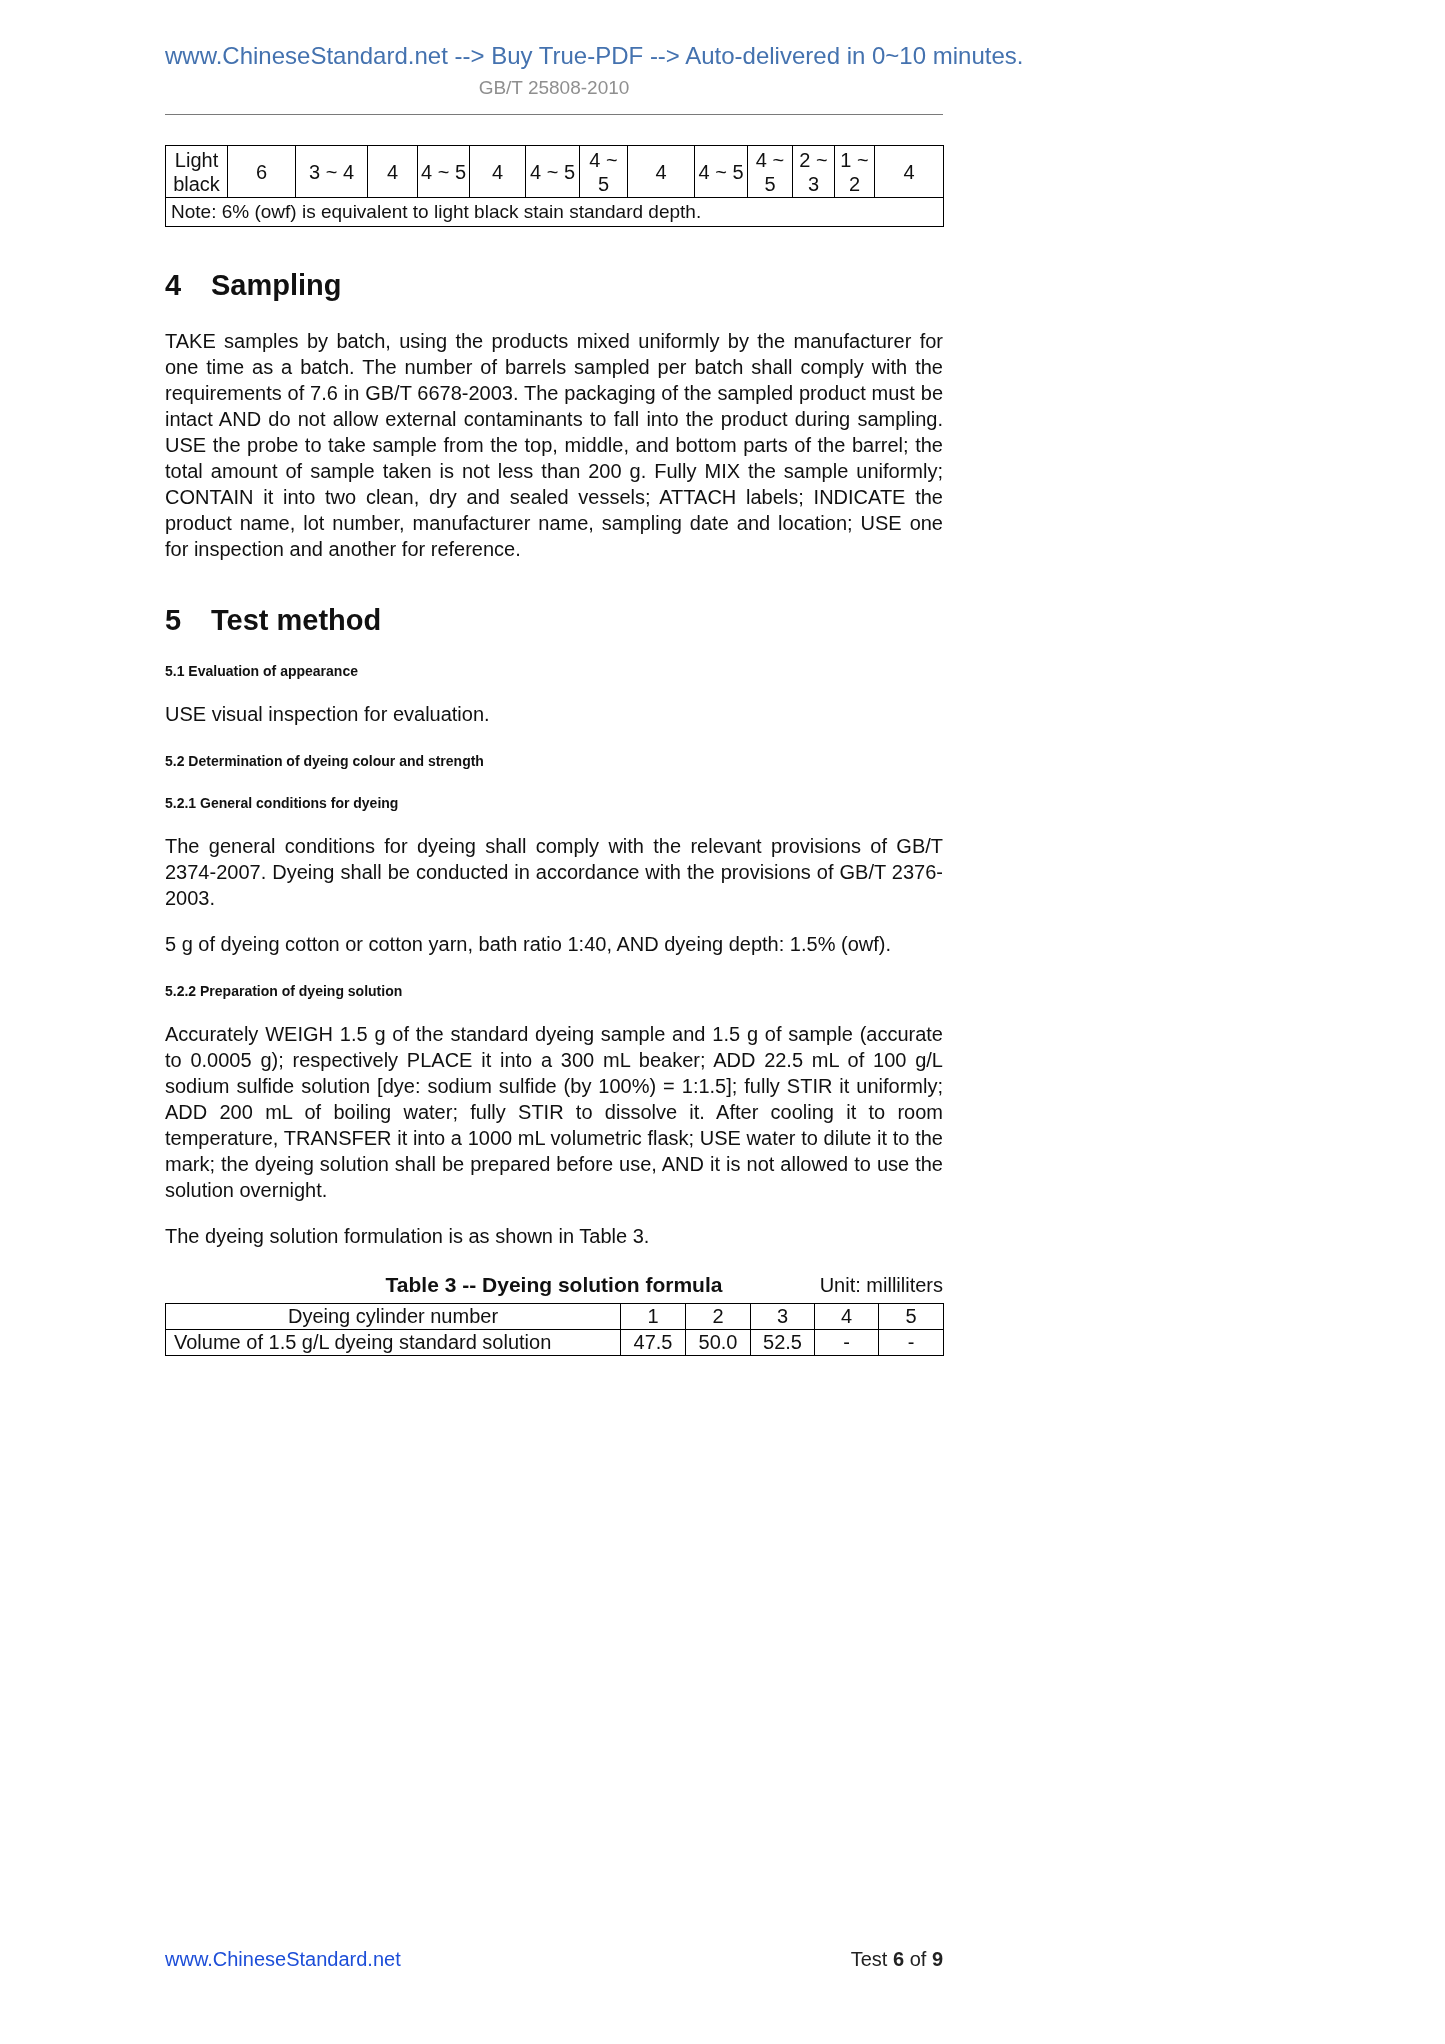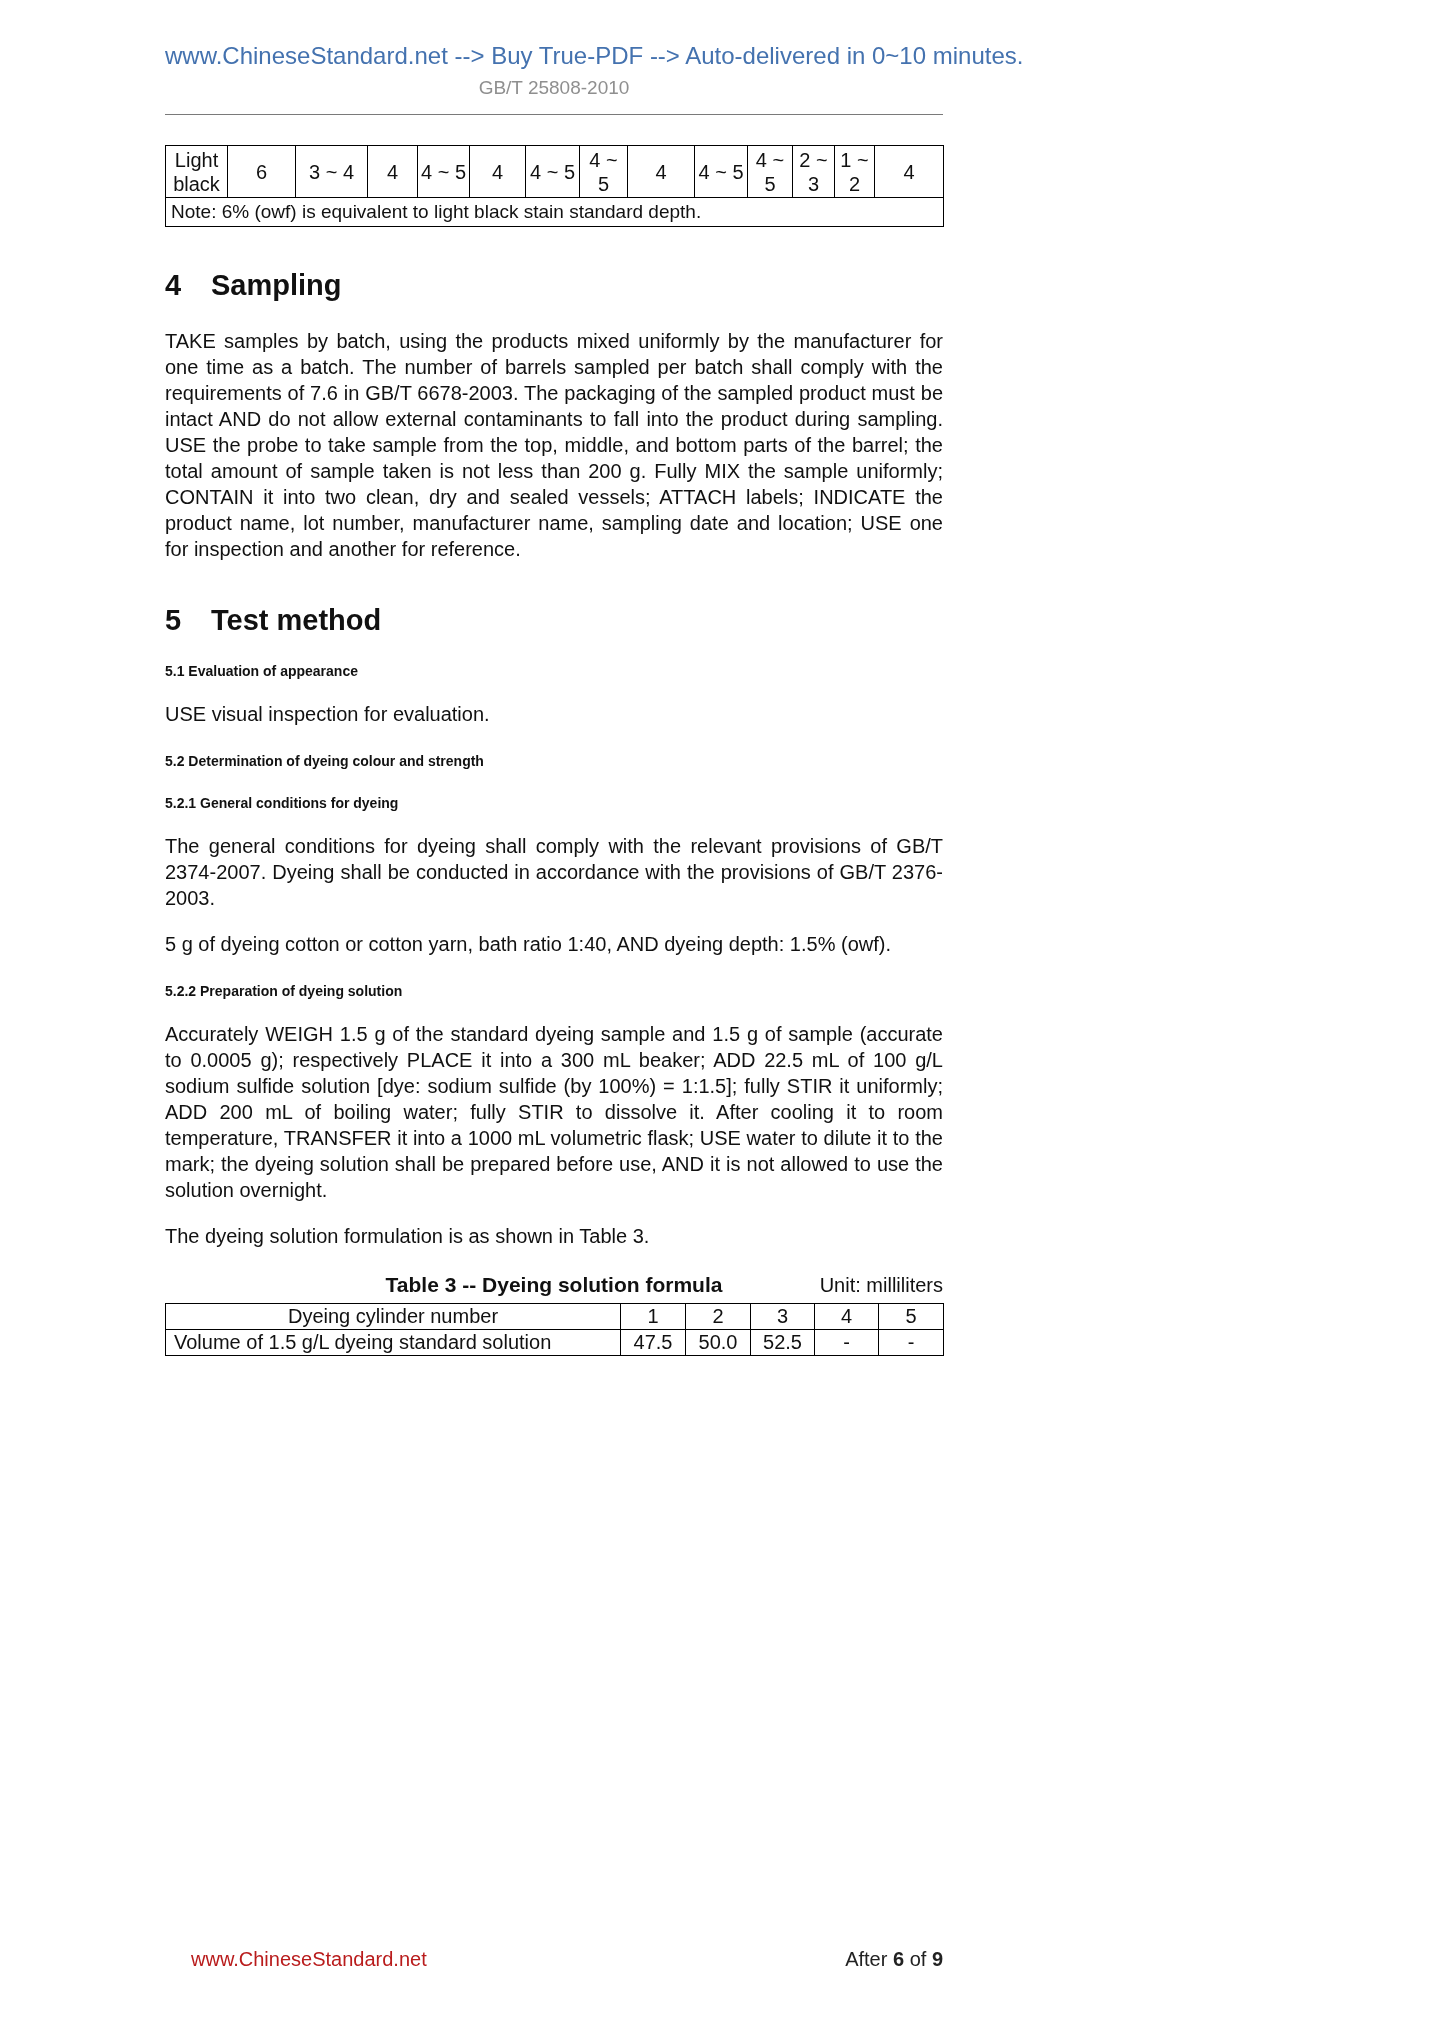--- a/index.html
+++ b/index.html
@@ -102,21 +102,21 @@
   .table3 .row-label-left { text-align:left; padding-left:8px; }
   .footer {
     position:absolute;
     left:165px; top:1948px;
     width:778px;
     display:flex;
     justify-content:space-between;
     align-items:baseline;
     font-size:20px;
   }
-  .footer-site { color:#b91c1c; text-decoration:none;margin-left:26px; }
+  .footer-site { color:#1d4ed8; text-decoration:none; }
   .footer-page { color:#222222; }
   .footer-page b { font-weight:bold; }
 </style>
 </head>
 <body>
 
 <div class="page">
   <div class="content">
 
     <div class="banner">www.ChineseStandard.net --&gt; Buy True-PDF --&gt; Auto-delivered in 0~10 minutes.</div>
@@ -213,15 +213,15 @@
         <td>-</td>
         <td>-</td>
       </tr>
     </tbody>
       </table>
 
   </div>
 
   <div class="footer">
     <a class="footer-site" href="#">www.ChineseStandard.net</a>
-    <span class="footer-page"><span>After </span><b>6</b><span> of </span><b>9</b></span>
+    <span class="footer-page"><span>Test </span><b>6</b><span> of </span><b>9</b></span>
   </div>
 </div>
 
 </body></html>

